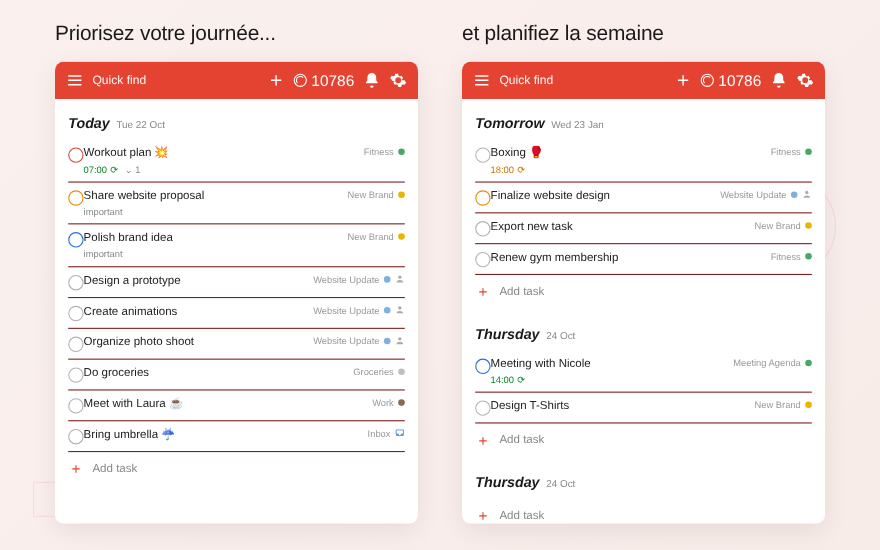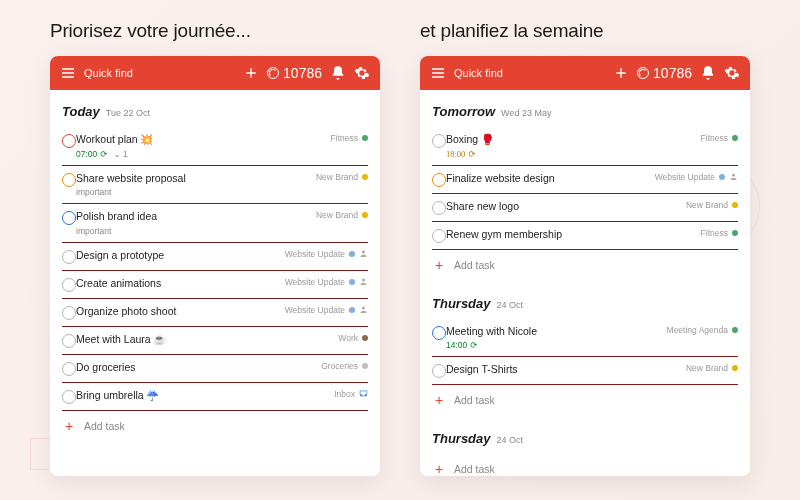--- a/index.html
+++ b/index.html
@@ -56,21 +56,21 @@
   }
   .check.p1 { border-color:#d1453b; }
   .check.p2 { border-color:#eb8909; }
   .check.p3 { border-color:#246fe0; }
   .check.p4 { border-color:#b3b3b3; }
 
   .task-main { flex:1; min-width:0; }
   .task-title { font-size:10.5px; color:#222; line-height:1.3; }
   .task-meta { font-size:8.5px; color:#888; margin-top:2px; display:flex; align-items:center; gap:6px; }
   .time { color:#058527; font-size:8.5px; display:flex; align-items:flex-start; gap:3px; }
-  .time.evening { color:#c77100;font-family:Liberation Serif, serif; }
+  .time.evening { color:#c77100; }
   .subcount { color:#888; font-size:8.5px; }
 
   .task-right { display:flex; align-items:center; gap:4px; font-size:8.5px; color:#999; flex-shrink:0;padding-left:40px; }
   .proj-dot { width:6px; height:6px; border-radius:50%; display:inline-block; }
   .person-icon svg { width:9px; height:9px; }
 
   .add-task {
     display:flex; align-items:center; gap:8px; padding:8px 0 10px 0;
     font-size:10.5px; color:#888;
   }
@@ -200,35 +200,35 @@
               <span class="proj-dot" style="background: rgb(127, 176, 224);"></span>
               <span class="person-icon"><svg viewBox="0 0 24 24" fill="#aaa">
                   <circle cx="12" cy="8" r="4"></circle>
                   <path d="M4 21c0-4 4-6 8-6s8 2 8 6"></path>
                 </svg></span>
             </span>
           </div>
           <div class="task">
             <span class="check p4"></span>
             <div class="task-main">
+              <div class="task-title">Do groceries</div>
+            </div>
+            <span class="task-right">
+              <span>Groceries</span>
+              <span class="proj-dot" style="background: rgb(191, 191, 191);"></span>
+            </span>
+          </div>
+          <div class="task">
+            <span class="check p4"></span>
+            <div class="task-main">
               <div class="task-title">Meet with Laura ☕</div>
             </div>
             <span class="task-right">
               <span>Work</span>
               <span class="proj-dot" style="background: rgb(138, 107, 79);"></span>
-            </span>
-          </div>
-          <div class="task">
-            <span class="check p4"></span>
-            <div class="task-main">
-              <div class="task-title">Do groceries</div>
-            </div>
-            <span class="task-right">
-              <span>Groceries</span>
-              <span class="proj-dot" style="background: rgb(191, 191, 191);"></span>
             </span>
           </div>
           <div class="task">
             <span class="check p4"></span>
             <div class="task-main">
               <div class="task-title">Bring umbrella ☔</div>
             </div>
             <span class="task-right">
               <span>Inbox</span>
               <span><svg width="9" height="9" viewBox="0 0 24 24" fill="#4a88d0">
@@ -275,21 +275,21 @@
         </span>
         <span class="icon">
           <svg viewBox="0 0 24 24" fill="#fff">
               <path d="M12 8a4 4 0 1 0 0 8 4 4 0 0 0 0-8zm9 4a7 7 0 0 1-.1 1.2l2 1.6-2 3.4-2.4-.8a7 7 0 0 1-2 1.2l-.4 2.5h-4l-.4-2.5a7 7 0 0 1-2-1.2l-2.4.8-2-3.4 2-1.6A7 7 0 0 1 3 12a7 7 0 0 1 .1-1.2l-2-1.6 2-3.4 2.4.8a7 7 0 0 1 2-1.2L7.9 3h4l.4 2.5a7 7 0 0 1 2 1.2l2.4-.8 2 3.4-2 1.6c.1.4.1.8.1 1.1z"></path>
             </svg>
         </span>
       </div>
       <div class="content" id="right-content">
           <div class="section-head">
             <span class="section-title">Tomorrow</span>
-            <span class="section-date">Wed 23 May</span>
+            <span class="section-date">Wed 23 Jan</span>
           </div>
           <div class="task">
             <span class="check p4"></span>
             <div class="task-main">
               <div class="task-title">Boxing 🥊</div>
               <div class="task-meta">
                 <span class="time evening">18:00<span>⟳</span></span>
               </div>
             </div>
             <span class="task-right">
@@ -307,21 +307,21 @@
               <span class="proj-dot" style="background: rgb(127, 176, 224);"></span>
               <span class="person-icon"><svg viewBox="0 0 24 24" fill="#aaa">
                   <circle cx="12" cy="8" r="4"></circle>
                   <path d="M4 21c0-4 4-6 8-6s8 2 8 6"></path>
                 </svg></span>
             </span>
           </div>
           <div class="task">
             <span class="check p4"></span>
             <div class="task-main">
-              <div class="task-title">Share new logo</div>
+              <div class="task-title">Export new task</div>
             </div>
             <span class="task-right">
               <span>New Brand</span>
               <span class="proj-dot" style="background: rgb(232, 181, 0);"></span>
             </span>
           </div>
           <div class="task">
             <span class="check p4"></span>
             <div class="task-main">
               <div class="task-title">Renew gym membership</div>

